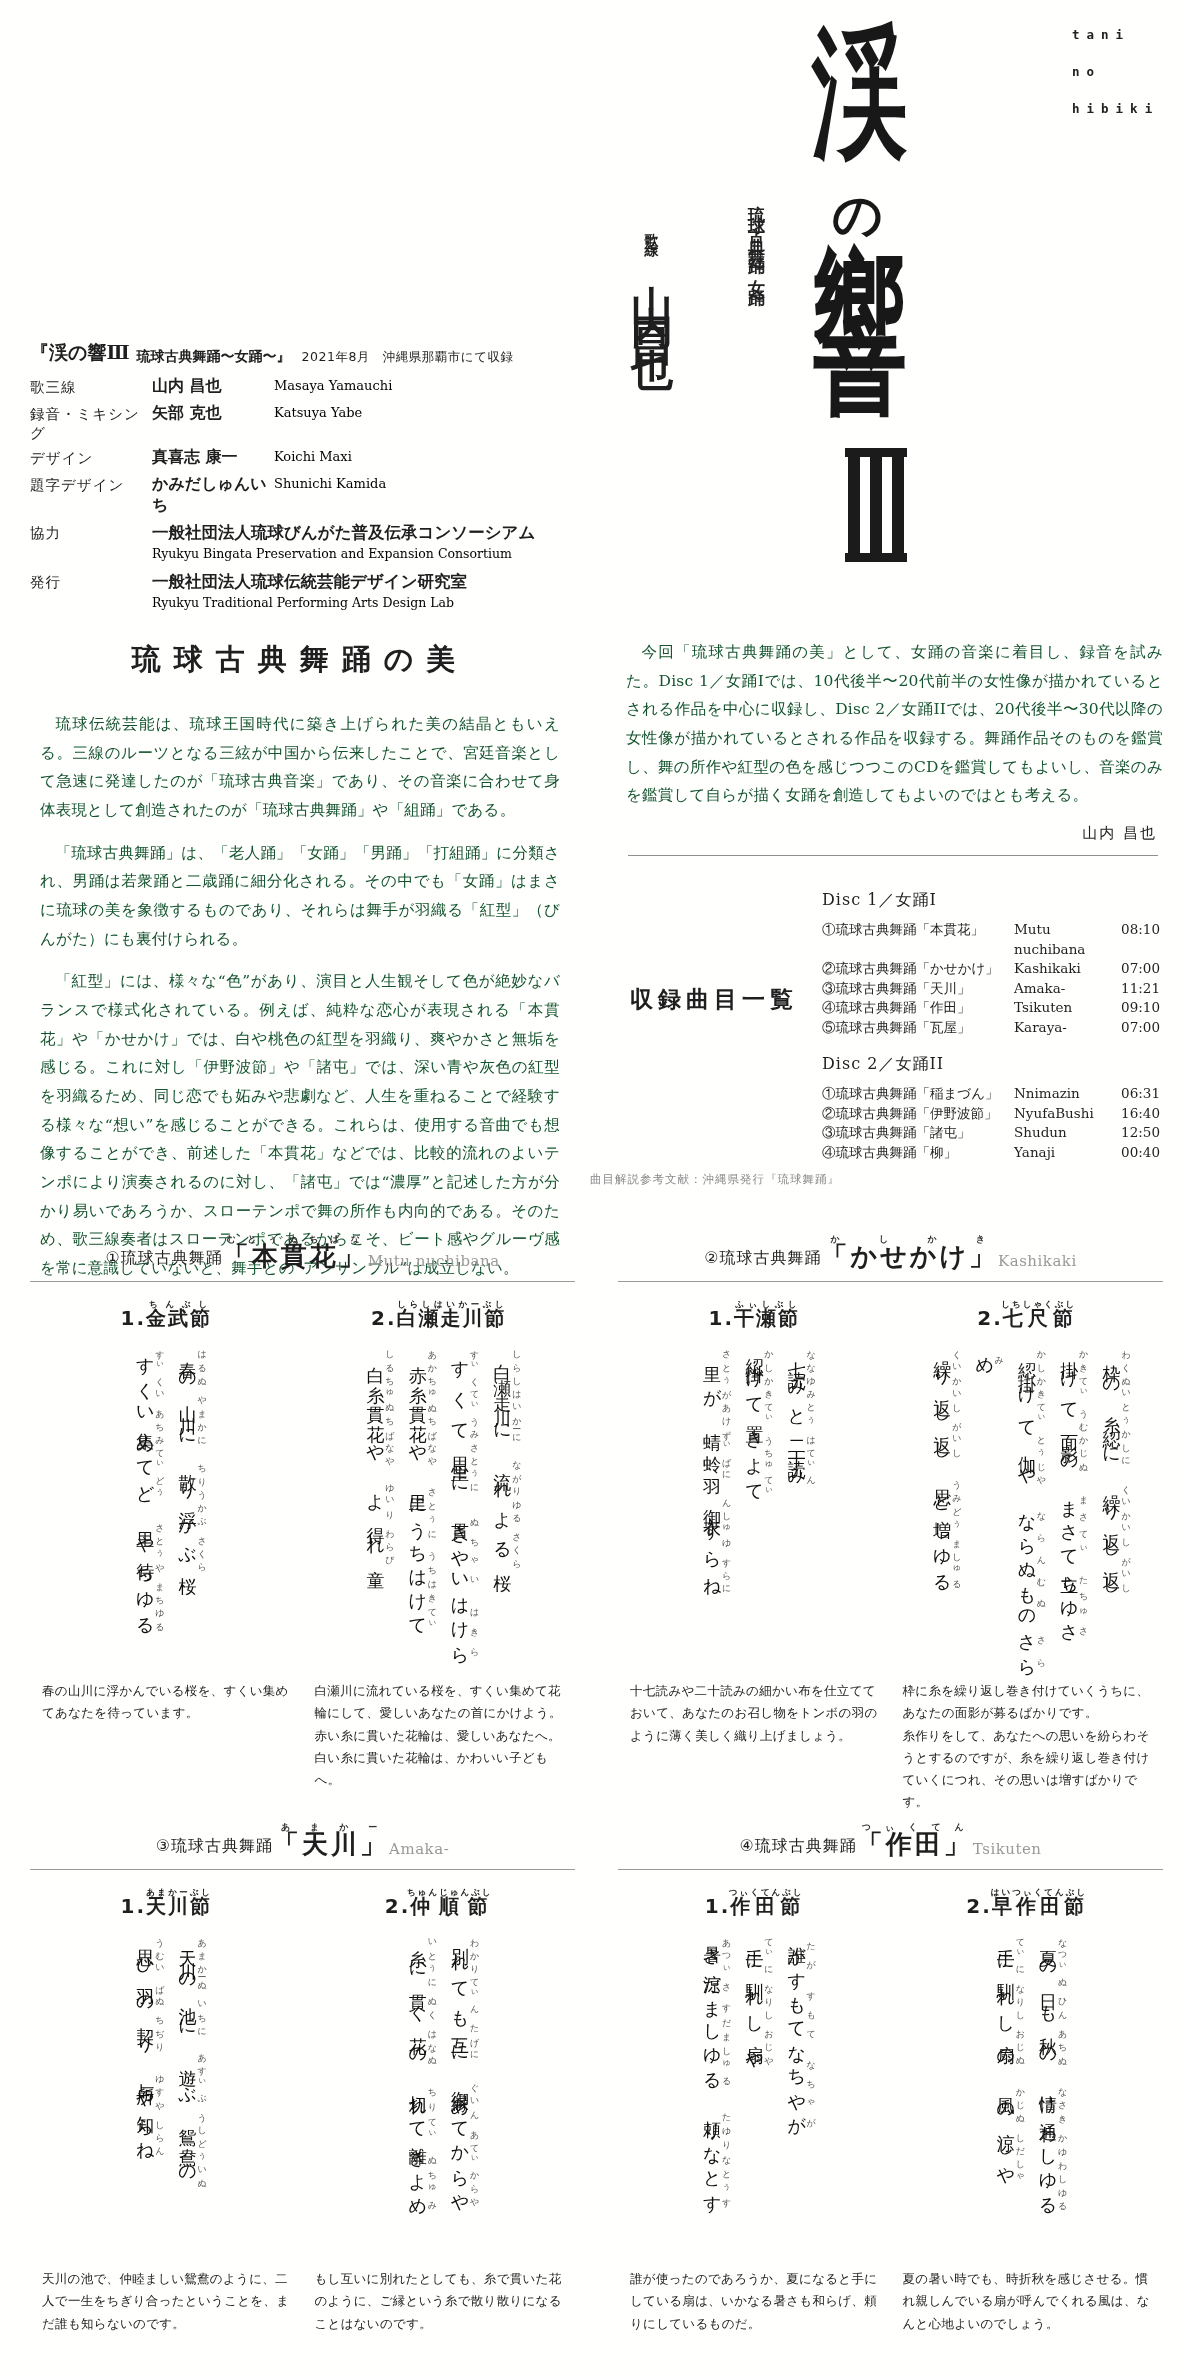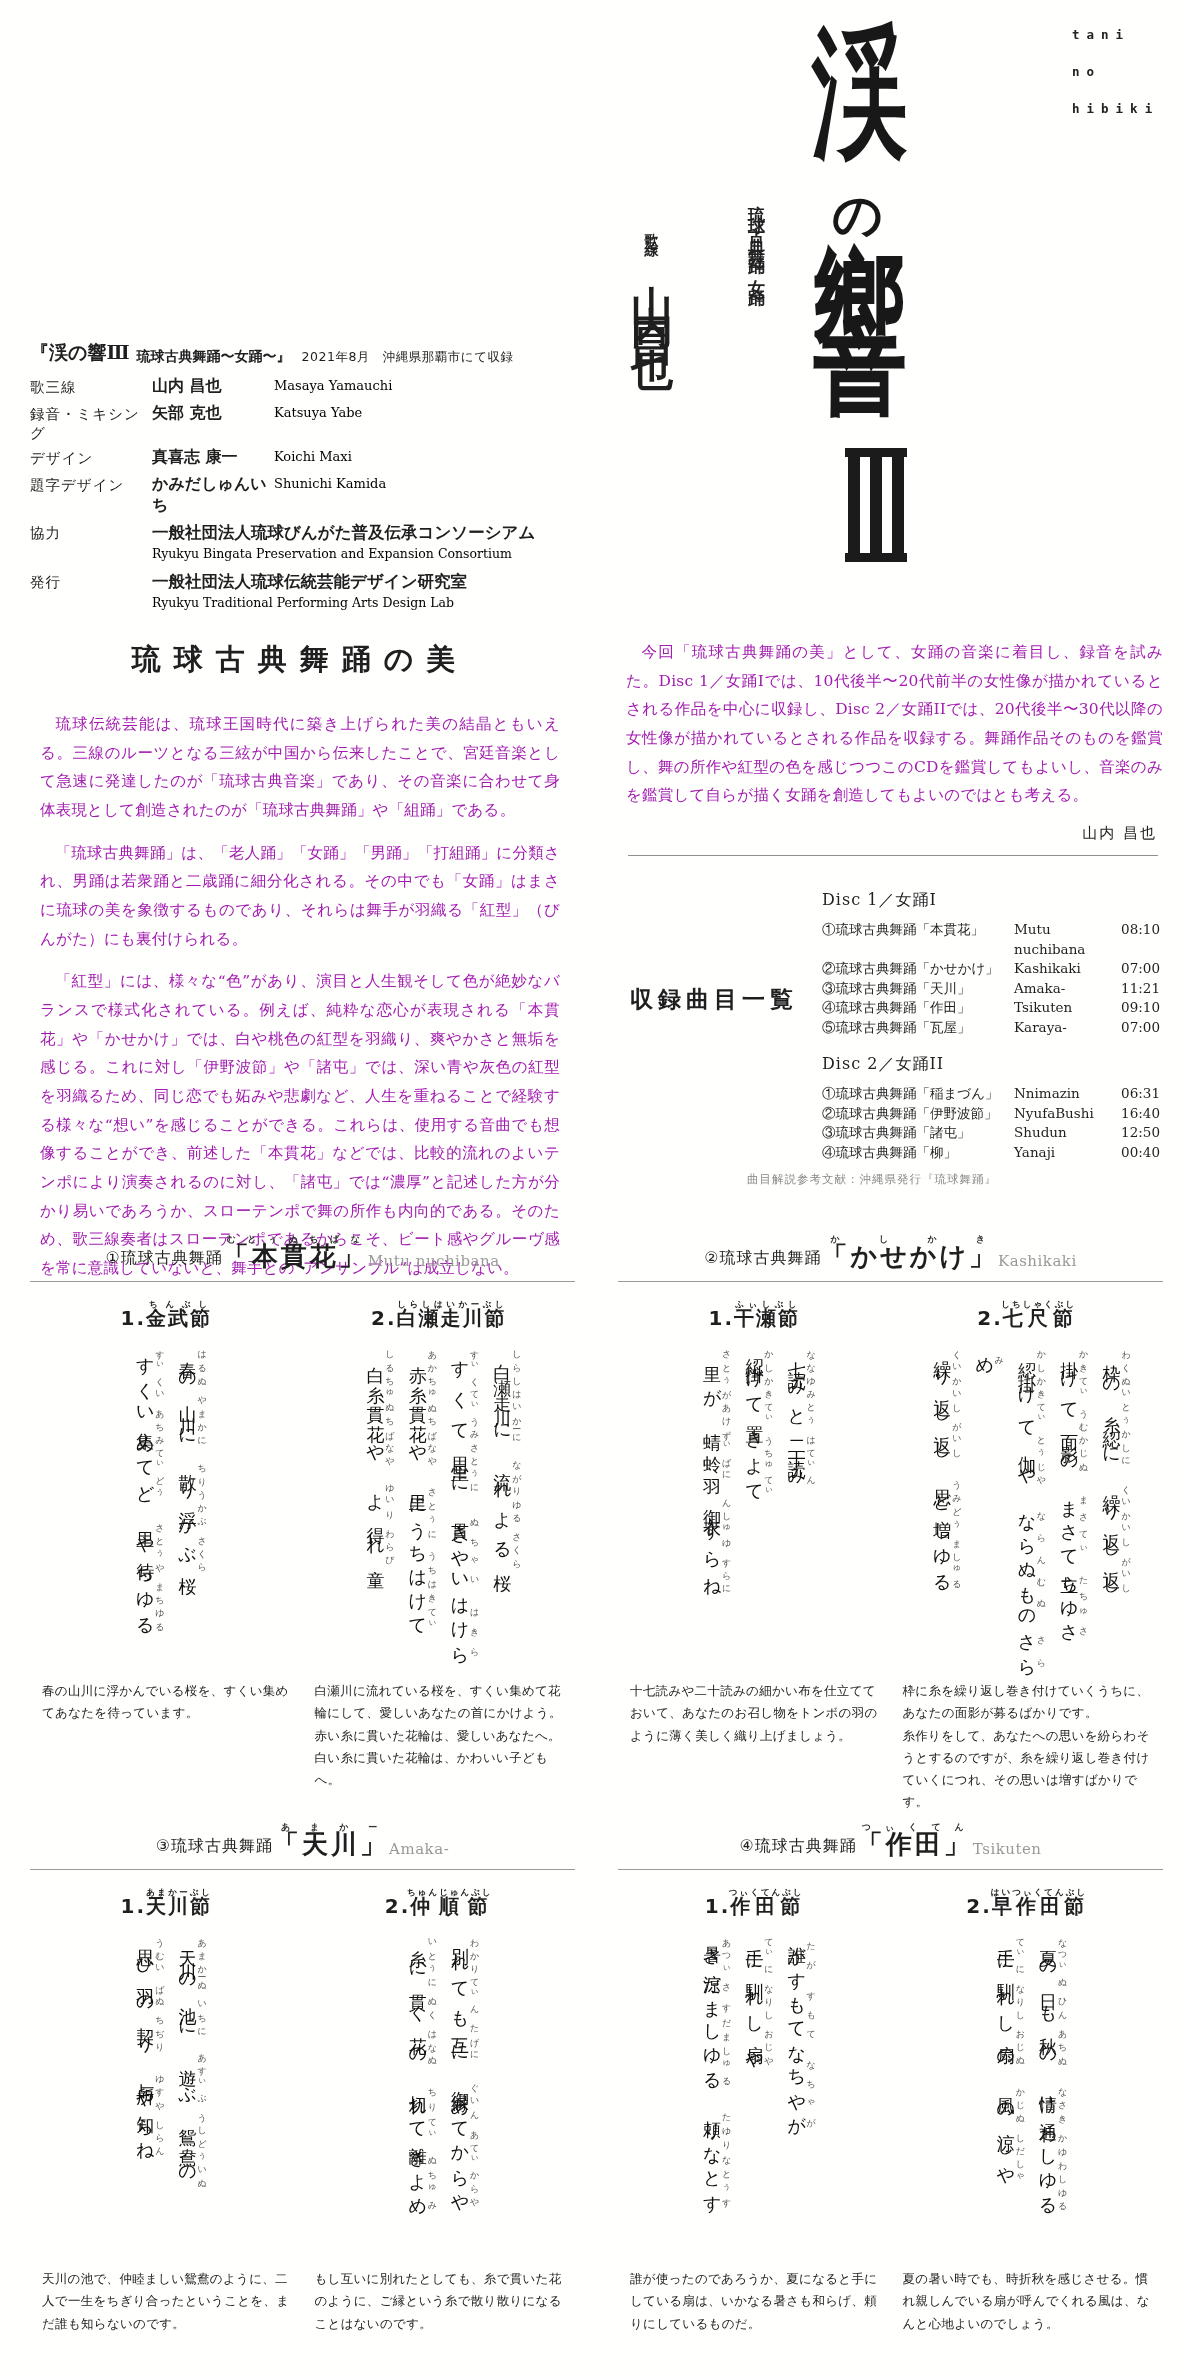--- a/index.html
+++ b/index.html
@@ -46,34 +46,34 @@
   .credit-entry.stacked{display:block;margin-bottom:6px;}
   .credit-entry.stacked .c-name{width:auto;font-size:16.5px;}
   .credit-entry.stacked .c-romaji{font-size:12.5px;}
 
   
   .essay-heading{position:absolute;left:40px;top:640px;width:520px;text-align:center;
                  font-size:29px;font-weight:800;letter-spacing:13px;}
   .essay-left{position:absolute;left:40px;top:710px;width:520px;}
   .essay-right{position:absolute;left:626px;top:638px;width:537px;}
   .para{font-family:var(--serif);font-size:15.5px;line-height:1.85;letter-spacing:0.2px;
-        text-align:justify;text-indent:1em;color:#a21caf;margin:0 0 14px 0;}
+        text-align:justify;text-indent:1em;color:#14532d;margin:0 0 14px 0;}
   .signature{text-align:right;font-family:var(--serif);font-size:15px;letter-spacing:2px;padding-right:6px;}
 
   
   .track-rule{position:absolute;left:628px;top:855px;width:530px;height:1px;background:#8f8f8f;}
   .tracklist-heading{position:absolute;left:630px;top:984px;font-size:23px;font-weight:900;letter-spacing:5px;}
   .tracklist{position:absolute;left:822px;top:874px;width:338px;}
   .disc-title{font-family:var(--serif);font-size:16px;letter-spacing:1px;margin:16px 0 9px 0;}
   .disc-title.second{margin-top:17px;}
   .track-row{display:flex;font-family:var(--serif);font-size:13.5px;line-height:19.5px;}
   .tr-title{width:192px;}
   .tr-romaji{flex:1;}
   .tr-time{width:40px;text-align:right;}
-  .track-note{position:absolute;left:604px;top:1172px;width:536px;text-align:center;
+  .track-note{position:absolute;left:590px;top:1172px;width:536px;text-align:left;
               font-family:var(--serif);font-size:11.5px;color:#8a8a8a;letter-spacing:1px;}
 
   
   .song-section{position:absolute;width:545px;height:560px;}
   #song-1{left:30px;top:1226px;} #song-2{left:618px;top:1226px;}
   #song-3{left:30px;top:1814px;} #song-4{left:618px;top:1814px;}
   .sec-header{display:flex;justify-content:center;align-items:flex-end;gap:0;height:48px;}
   .sec-label{font-size:16px;letter-spacing:1px;padding-bottom:5px;}
   .sec-title{font-size:26px;font-weight:900;letter-spacing:3px;}
   .sec-title rt{font-size:9px;font-weight:600;letter-spacing:4px;color:#333;}

